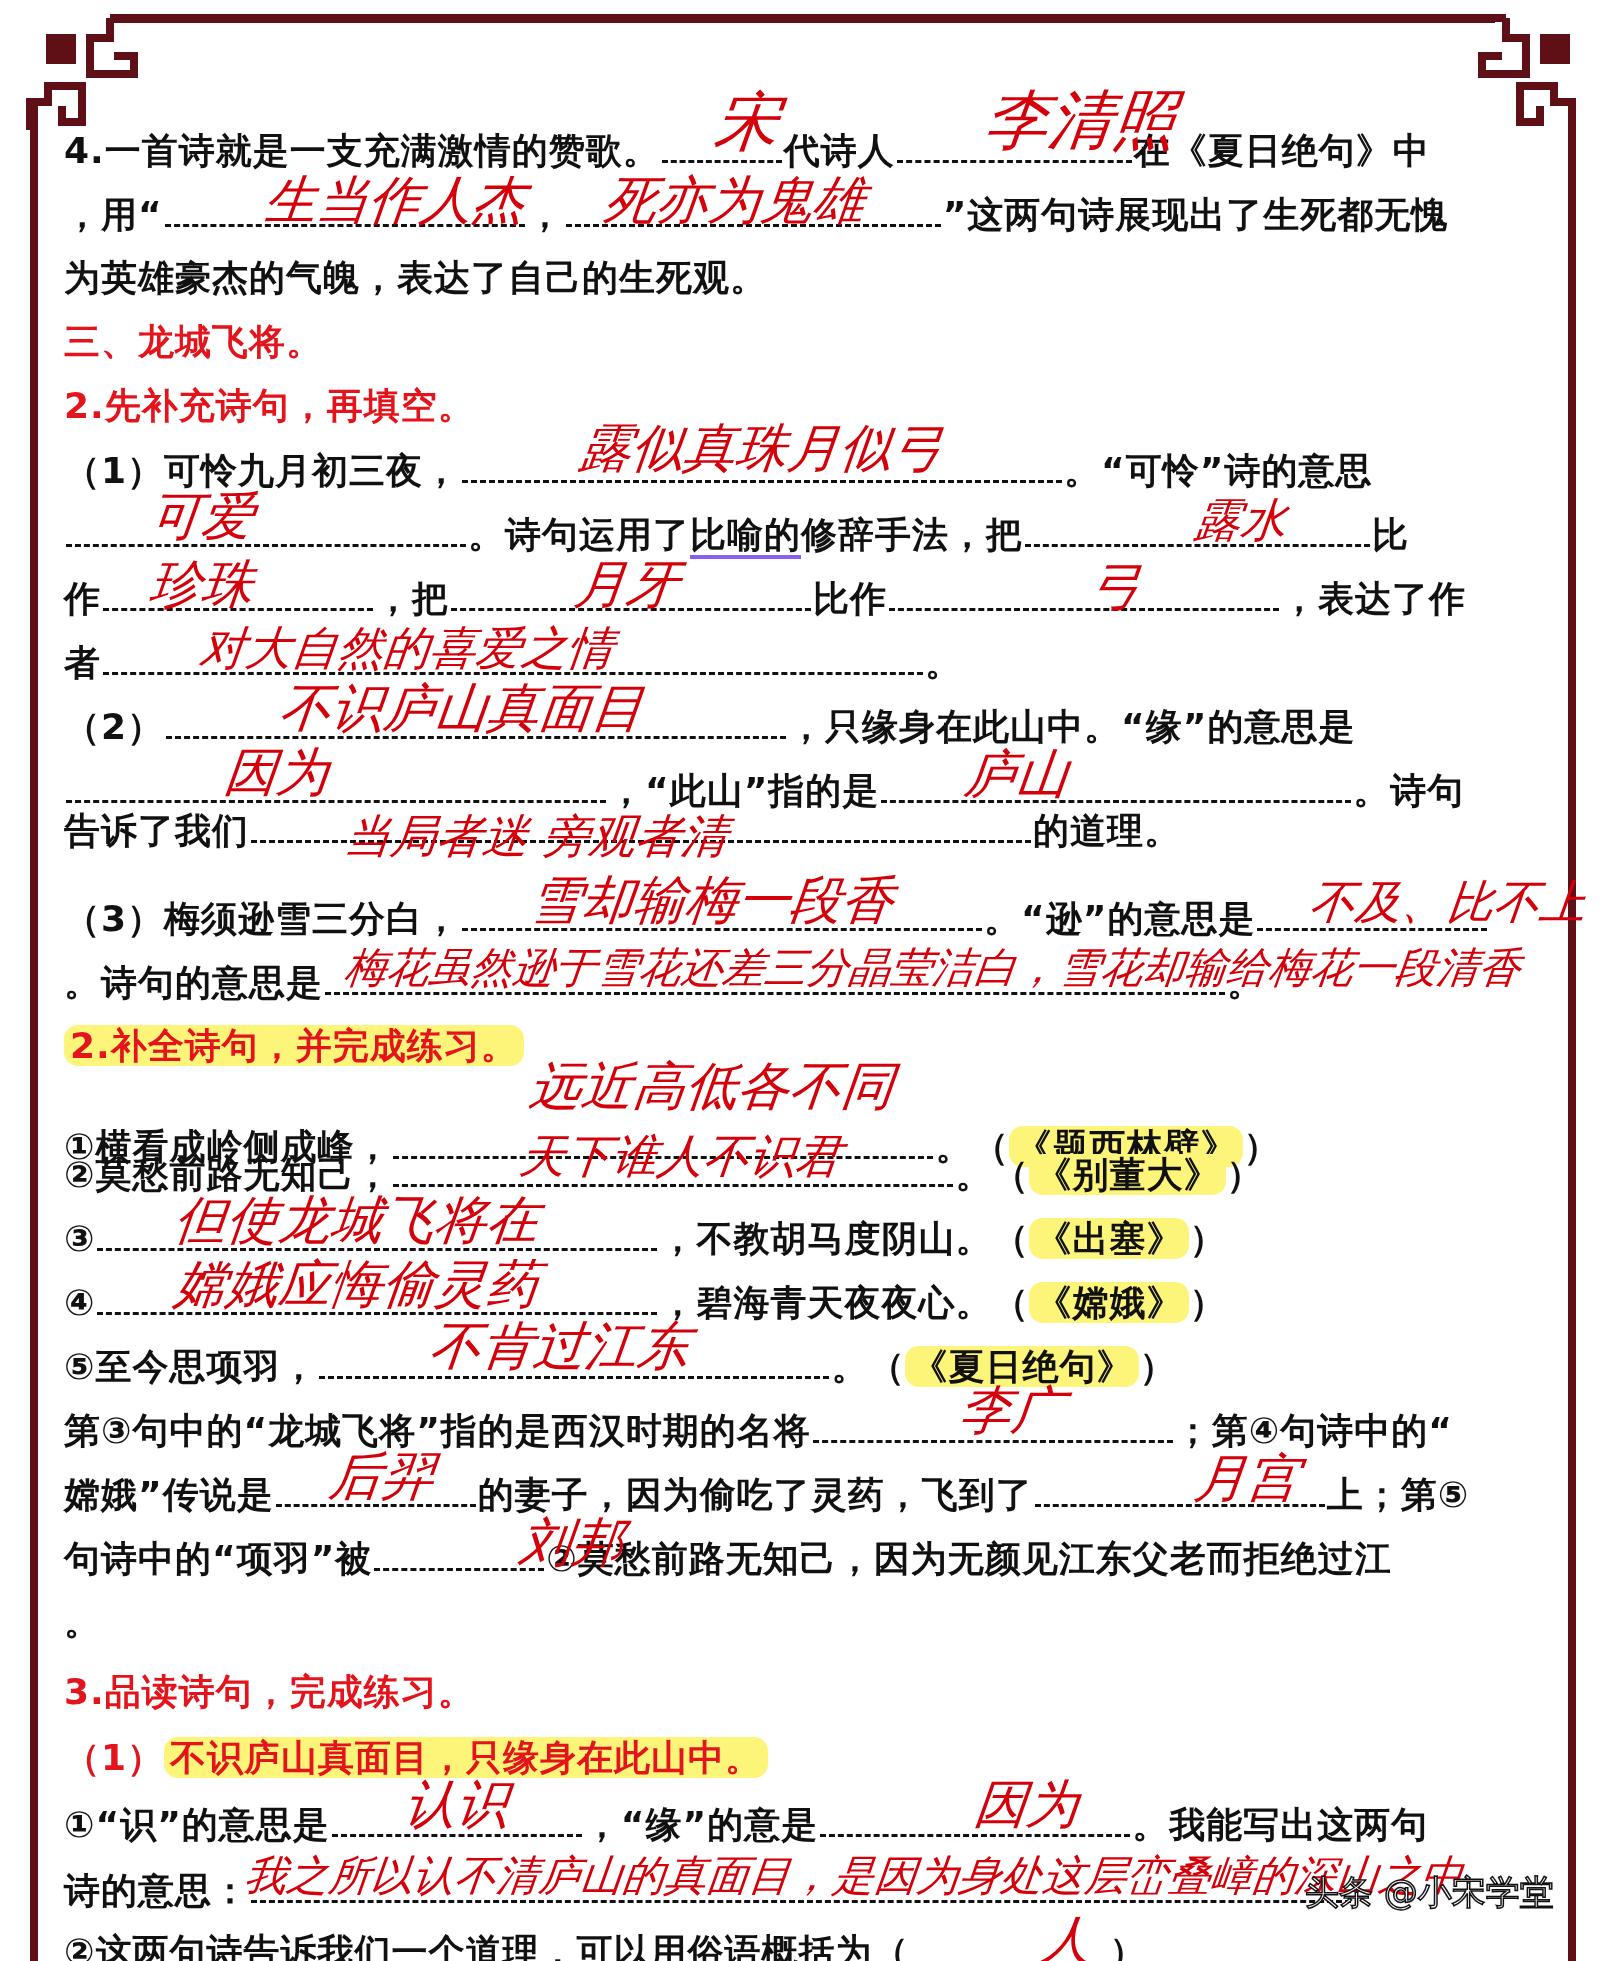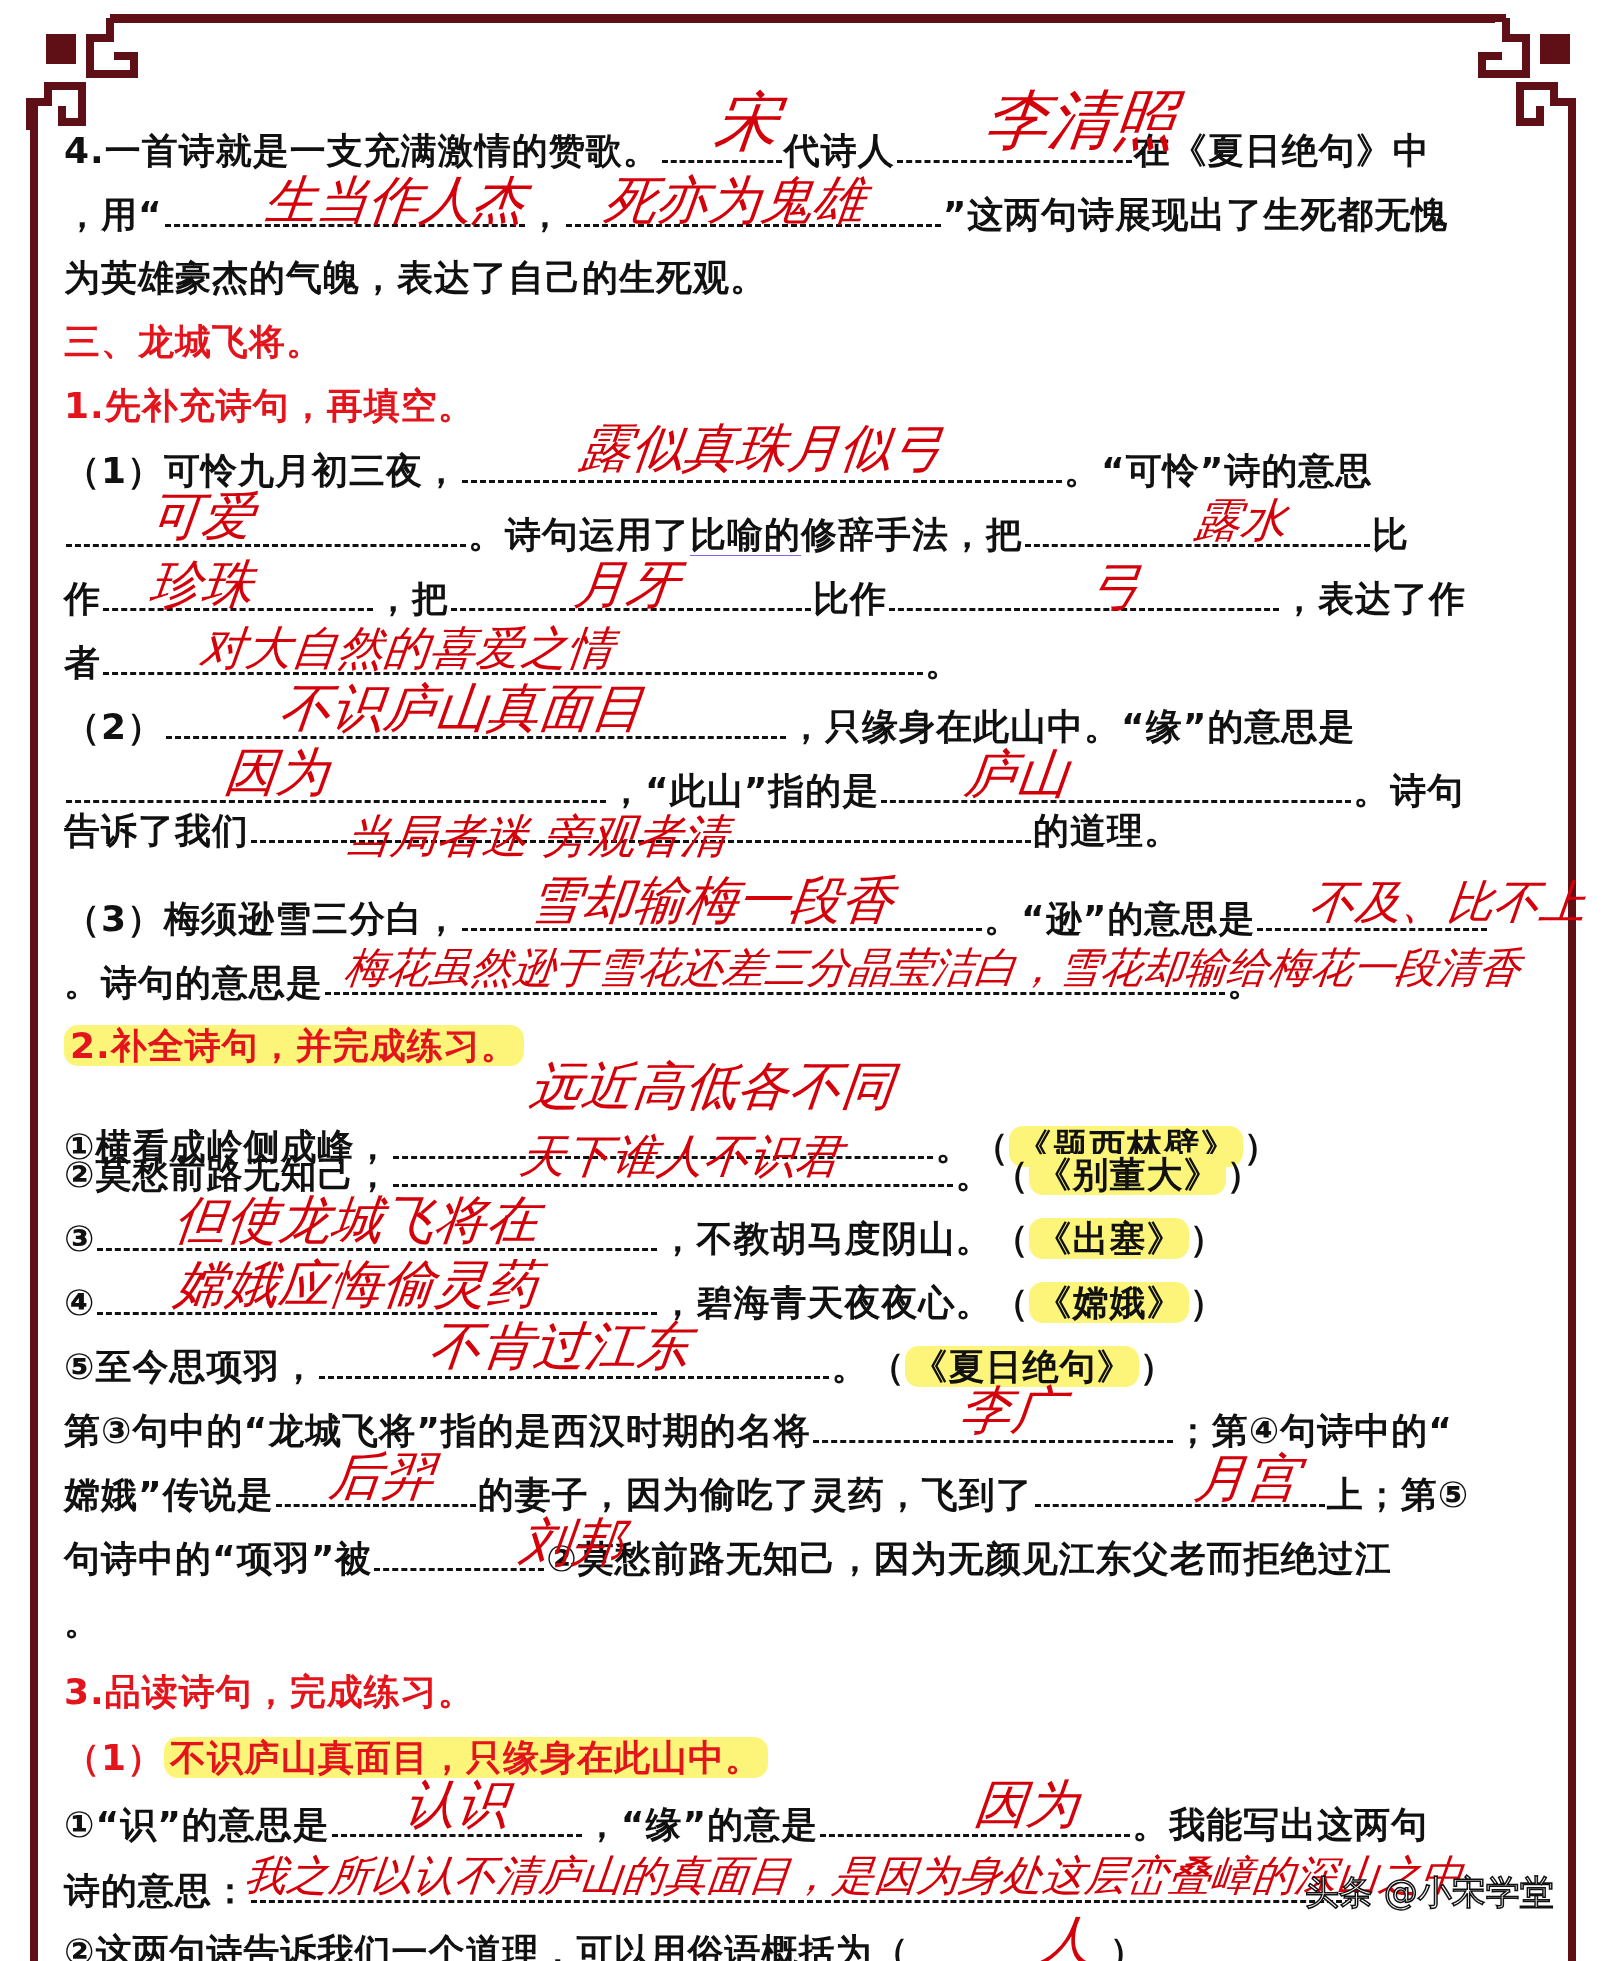--- a/index.html
+++ b/index.html
@@ -21,21 +21,21 @@
     position: absolute; left: 64px; white-space: nowrap;
     font-size: 36px; font-weight: bold; color: #111;
     line-height: 48px; letter-spacing: 1px;
   }
   .red { color: #e3141b; }
   .blank {
     display: inline-block; border-bottom: 3px dashed #111;
     height: 34px; vertical-align: baseline; margin: 0 2px;
   }
   .hl { background: #fdf57a; border-radius: 14px; padding: 0 6px; }
-  .ul-red { border-bottom: 1px solid #8b5cf6; }
+  .ul-red { border-bottom: 4px solid #8b5cf6; }
 
   
   .hw {
     position: absolute; white-space: nowrap; color: #d4000a;
     font-family: "DejaVu Serif", "Liberation Serif", serif;
     font-size: 52px; font-weight: normal; font-style: italic;
     line-height: 56px; transform: skewX(-6deg);
   }
   .hw.md { font-size: 46px; }
   .hw.sm { font-size: 42px; }
@@ -77,21 +77,21 @@
 
 <div class="line" style="top:190px">
   <span>，用“</span><span class="blank" style="width:360px"></span><span>，</span><span class="blank" style="width:375px"></span><span>”这两句诗展现出了生死都无愧</span>
 </div>
 <div class="hw" style="left:265px;top:172px">生当作人杰</div>
 <div class="hw" style="left:605px;top:172px">死亦为鬼雄</div>
 
 <div class="line" style="top:254px">为英雄豪杰的气魄，表达了自己的生死观。</div>
 
 <div class="line red" style="top:318px">三、龙城飞将。</div>
-<div class="line red" style="top:382px">1.先补充诗句，再填空。</div>
+<div class="line red" style="top:382px">2.先补充诗句，再填空。</div>
 
 <div class="line" style="top:446px">
   <span>（1）可怜九月初三夜，</span><span class="blank" style="width:600px"></span><span>。“可怜”诗的意思</span>
 </div>
 <div class="hw" style="left:580px;top:420px">露似真珠月似弓</div>
 
 <div class="line" style="top:510px">
   <span class="blank" style="width:400px"></span><span>。诗句运用了</span><span class="ul-red">比喻的</span><span>修辞手法，把</span><span class="blank" style="width:345px"></span><span>比</span>
 </div>
 <div class="hw" style="left:150px;top:488px">可爱</div>

